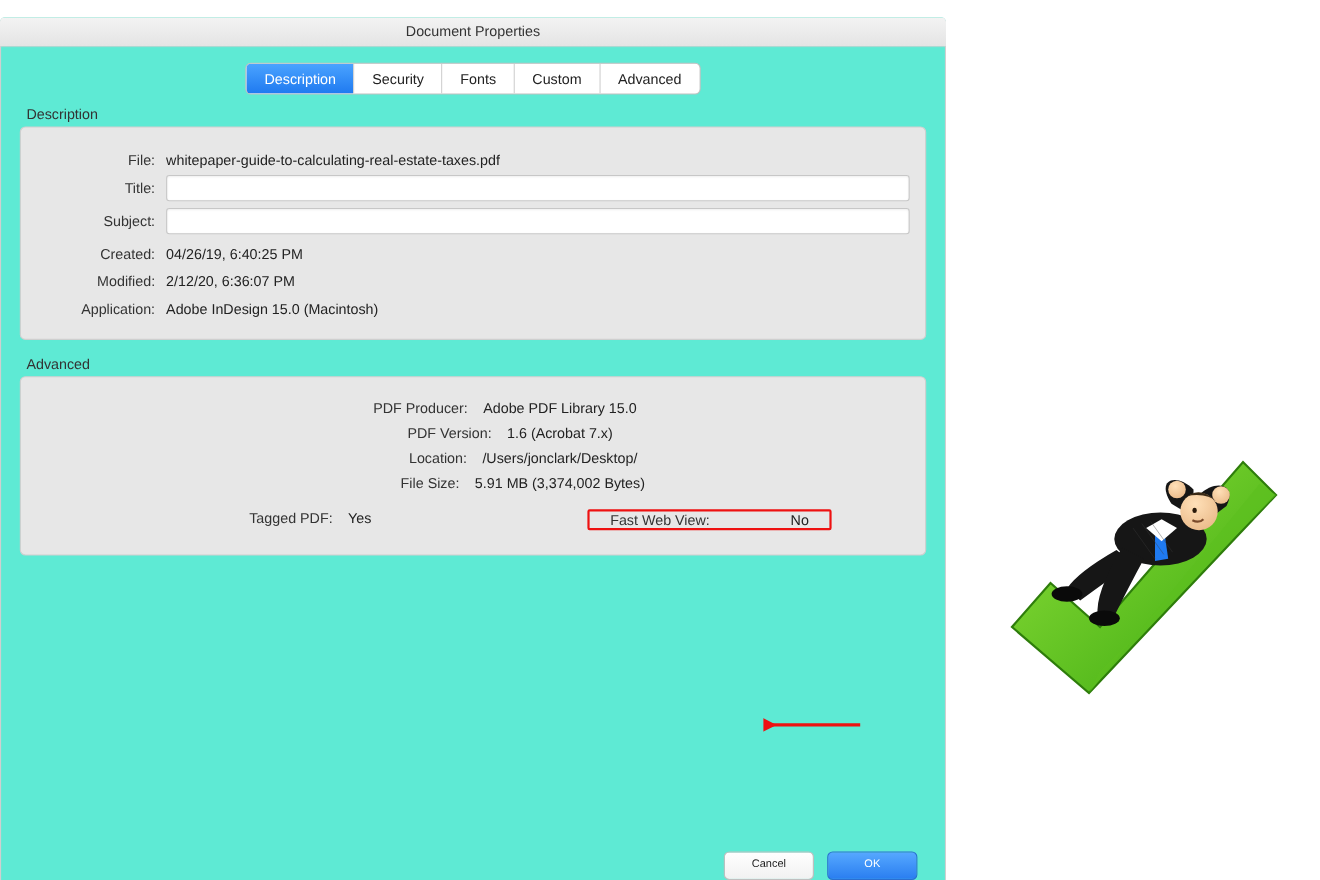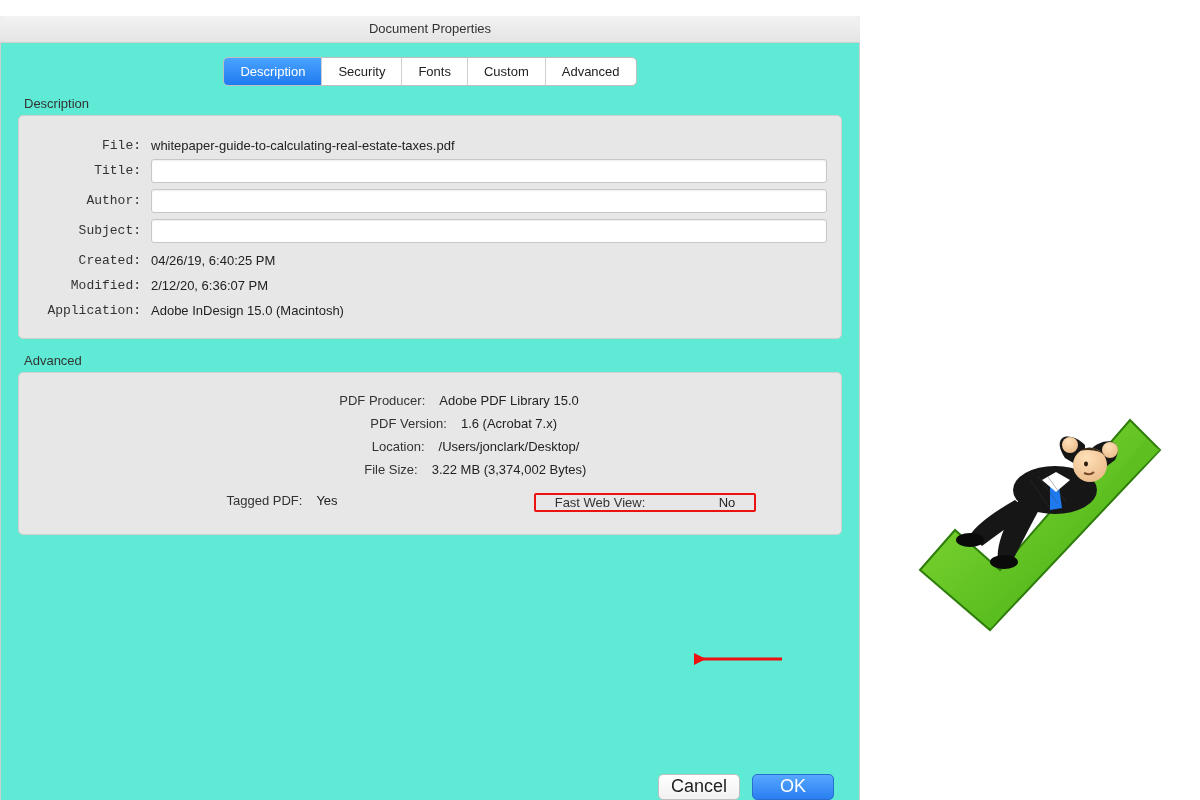--- a/index.html
+++ b/index.html
@@ -12,41 +12,41 @@
   .tabgroup{display:flex;border:1px solid #bfbfbf;border-radius:5px;overflow:hidden;background:#fff;}
   .tab{padding:6px 16px;font-size:13px;color:#222;border-right:1px solid #d0d0d0;cursor:default;user-select:none;}
   .tab:last-child{border-right:none;}
   .tab.sel{background:linear-gradient(#4aa3ff,#1f7af0);color:#fff;}
   
   .panel{margin:0 18px;}
   .grouplabel{font-size:13px;color:#333;margin:6px 0 4px 6px;}
   .groupbox{border:1px solid #cfcfcf;border-radius:5px;background:#e7e7e7;padding:12px 14px 14px;}
   
   .row{display:flex;align-items:flex-start;margin:6px 0;}
-  .lbl{width:108px;text-align:right;padding-right:10px;color:#333;padding-top:4px;font-family:Liberation Mono, monospace;}
+  .lbl{width:108px;text-align:right;padding-right:10px;color:#333;padding-top:4px;}
   .val{flex:1;color:#222;padding-top:4px;}
   input.field{flex:1;height:22px;border:1px solid #c7c7c7;border-radius:3px;background:#fff;padding:0 6px;font-size:13px;box-shadow:inset 0 1px 2px rgba(0,0,0,.07);}
   textarea.field{flex:1;height:66px;border:1px solid #c7c7c7;border-radius:3px;background:#fff;padding:4px 6px;font-size:13px;box-shadow:inset 0 1px 2px rgba(0,0,0,.07);resize:none;}
   
   .arow{display:flex;margin:8px 0;justify-content:center;}
   .albl{width:144px;text-align:right;padding-right:14px;color:#333;}
   .aval{color:#222;}
   .asplit{display:flex;}
   .aleft{flex:0 0 430px;}
   .aright{flex:1;}
   .aright .arow .albl{width:140px;}
   
   .hl{border:2px solid #e11;border-radius:2px;padding:0 19px;display:inline-flex;align-items:center;}
   .hl .albl{padding-right:12px;text-align:left;width:auto;}
   
   .annot-arrow{position:absolute;left:694px;top:636px;width:90px;height:14px;}
   .annot-arrow svg{display:block;}
   
   .btnbar{position:absolute;right:26px;bottom:16px;display:flex;gap:12px;}
-  .btn{min-width:80px;height:24px;border:1px solid #bfbfbf;border-radius:5px;background:linear-gradient(#fff,#f1f1f1);font-size:18px;text-align:center;line-height:22px;cursor:default;user-select:none;}
+  .btn{min-width:80px;height:24px;border:1px solid #bfbfbf;border-radius:5px;background:linear-gradient(#fff,#f1f1f1);font-size:10px;text-align:center;line-height:22px;cursor:default;user-select:none;}
   .btn.primary{background:linear-gradient(#56a8ff,#2a7ef0);border-color:#2a6fd0;color:#fff;}
   
   .illus{position:absolute;left:900px;top:380px;width:280px;height:270px;}
 </style>
 </head>
 <body>
 <div class="canvas">
 
 <div class="dialog">
   <div class="titlebar">Document Properties</div>
@@ -63,24 +63,20 @@
 
   <div class="panel">
     <div class="grouplabel">Description</div>
     <div class="groupbox">
       <div class="row">
         <div class="lbl">File:</div>
         <div class="val">whitepaper-guide-to-calculating-real-estate-taxes.pdf</div>
       </div>
       <div class="row">
         <div class="lbl">Title:</div>
-        <input class="field" value="" style="">
-      </div>
-      <div class="row">
-        <div class="lbl">Author:</div>
         <input class="field" value="" style="">
       </div>
       <div class="row">
         <div class="lbl">Subject:</div>
         <input class="field" value="" style="">
       </div>
       <div class="row">
         <div class="lbl">Created:</div>
         <div class="val">04/26/19, 6:40:25 PM</div>
       </div>
@@ -105,21 +101,21 @@
       <div class="arow">
         <div class="albl">PDF Version:</div>
         <div class="aval">1.6 (Acrobat 7.x)</div>
       </div>
       <div class="arow">
         <div class="albl">Location:</div>
         <div class="aval">/Users/jonclark/Desktop/</div>
       </div>
       <div class="arow">
         <div class="albl">File Size:</div>
-        <div class="aval">3.22 MB (3,374,002 Bytes)</div>
+        <div class="aval">5.91 MB (3,374,002 Bytes)</div>
       </div>
 
       <div class="asplit">
         <div class="aleft">
           <div class="arow">
             <div class="albl">Tagged PDF:</div>
             <div class="aval">Yes</div>
           </div>
         </div>
         <div class="aright">

